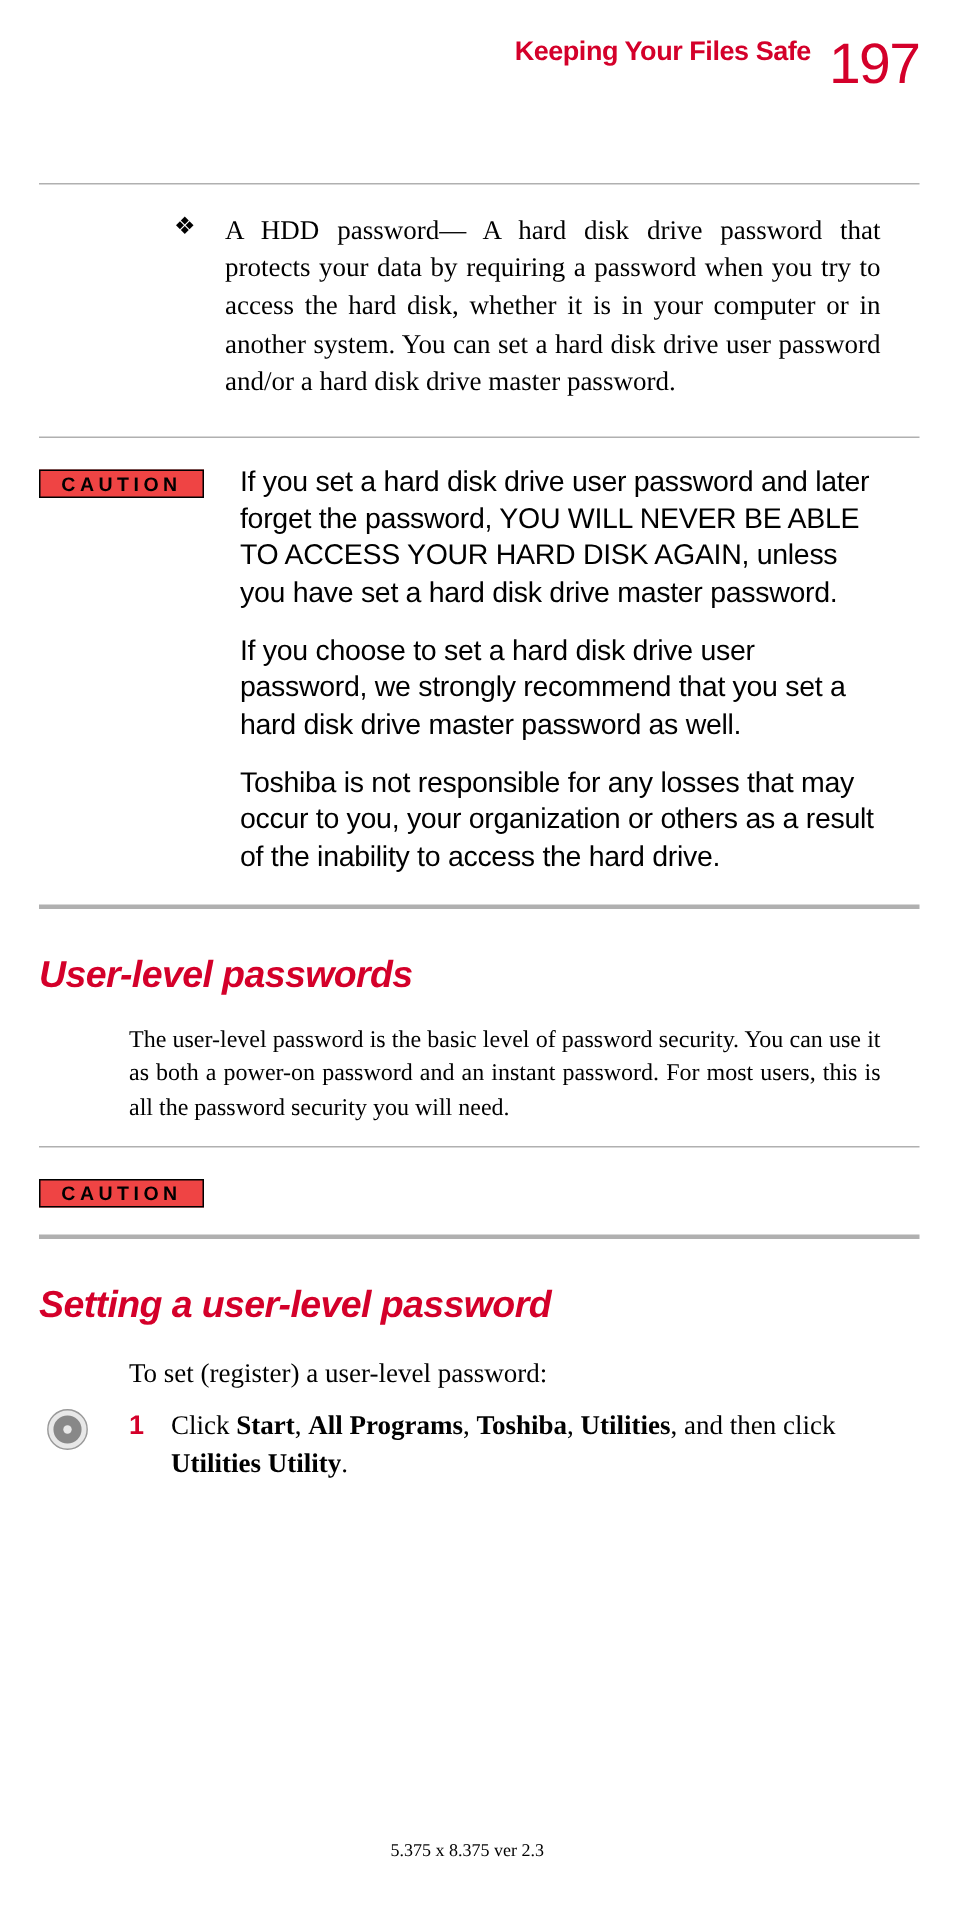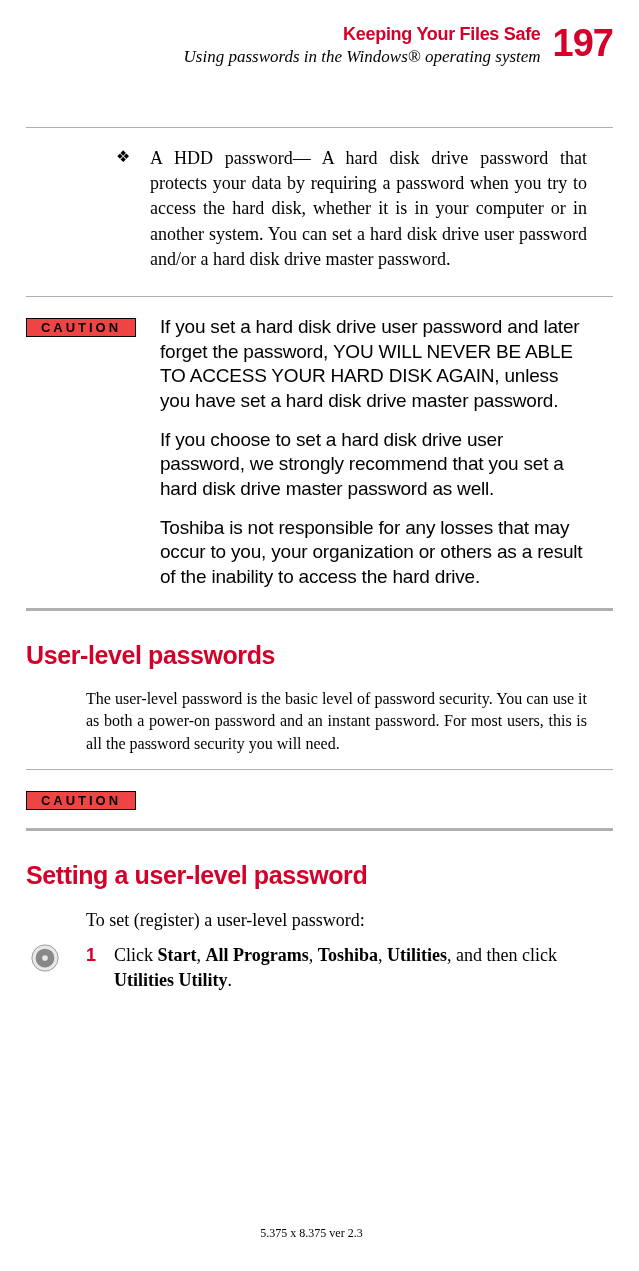--- a/index.html
+++ b/index.html
@@ -37,21 +37,21 @@
       color: #000;
       font-style: italic;
       font-size: 17px;
       margin-top: 2px;
     }
     .page-number {
       color: #d4002a;
       font-family: 'Arial Narrow', Arial, sans-serif;
       font-stretch: condensed;
       font-size: 38px;
-      font-weight: bold;
+      font-weight: normal;
       line-height: 1;
       letter-spacing: -1px;
     }
     .thin-divider {
       border: none;
       border-top: 1px solid #b0b0b0;
       margin: 0 0 18px 0;
       width: 100%;
     }
     .bullet-block {
@@ -117,20 +117,21 @@
       width: 100%;
     }
     .section-heading {
       color: #d4002a;
       font-family: 'Arial Narrow', Arial, sans-serif;
       font-stretch: condensed;
       font-size: 25px;
       font-weight: bold;
       margin: 30px 0 18px 0;
       letter-spacing: -0.4px;
+      font-style: italic;
     }
     .body-para {
       margin-left: 60px;
       margin-right: 26px;
       font-size: 16px;
       line-height: 1.4;
       margin-bottom: 14px;
       text-align: justify;
     }
     .instruction-block {
@@ -178,21 +179,20 @@
       font-size: 12px;
       color: #000;
     }
   </style>
 </head>
 <body>
 
 <div class="header">
   <div class="header-text">
     <div class="header-title">Keeping Your Files Safe</div>
-    <div class="header-subtitle">Using passwords in the Windows® operating system</div>
   </div>
   <div class="page-number">197</div>
 </div>
 
 <hr class="thin-divider">
 
 <div class="bullet-block">
   <div class="bullet-item">
     <div class="bullet-marker">❖</div>
     <div class="bullet-text">A HDD password— A hard disk drive password that protects your data by requiring a password when you try to access the hard disk, whether it is in your computer or in another system. You can set a hard disk drive user password and/or a hard disk drive master password.</div>

